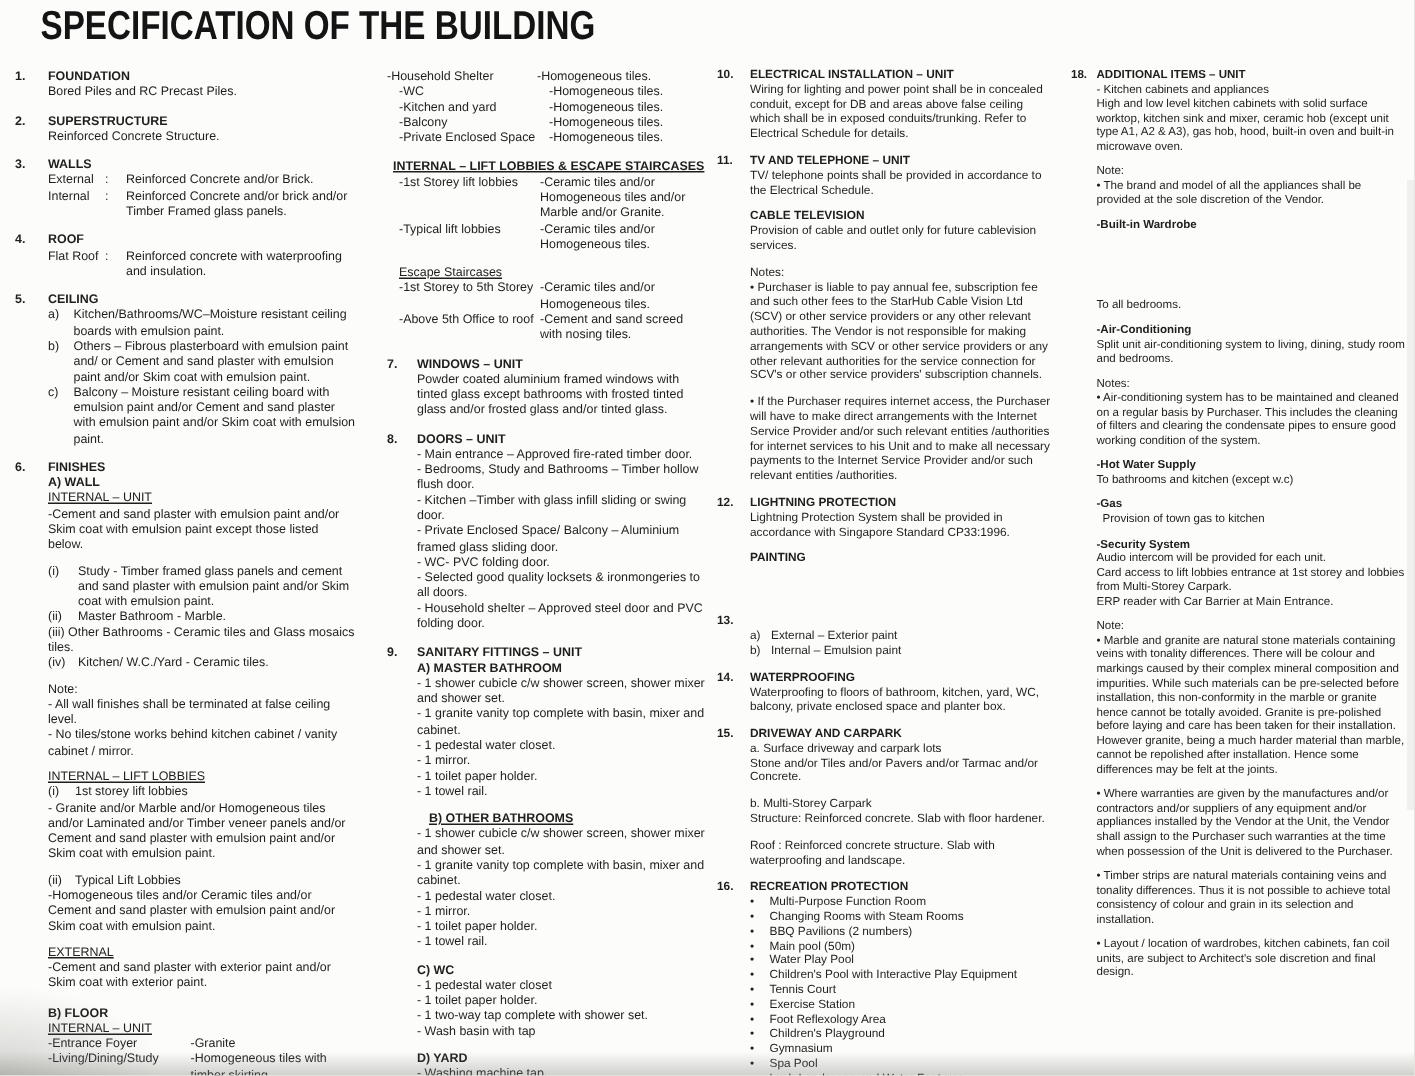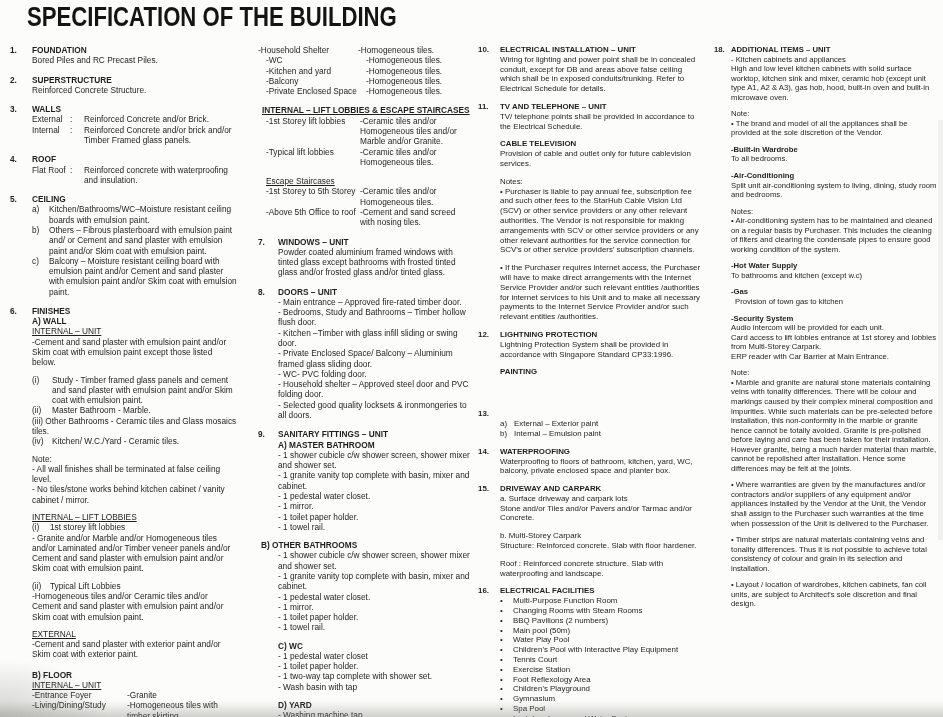--- a/index.html
+++ b/index.html
@@ -196,36 +196,36 @@
       <div class="g" style="height: 9px;"></div>
       <div class="sec">
         <span class="num" style="width: 20px;">8.</span>
         <span class="head">DOORS – UNIT</span>
       </div>
       <div class="p" style="margin-left: 20px;">- Main entrance – Approved fire-rated timber door.</div>
       <div class="p" style="margin-left: 20px;">- Bedrooms, Study and Bathrooms – Timber hollow flush door.</div>
       <div class="p" style="margin-left: 20px;">- Kitchen –Timber with glass infill sliding or swing door.</div>
       <div class="p" style="margin-left: 20px;">- Private Enclosed Space/ Balcony – Aluminium framed glass sliding door.</div>
       <div class="p" style="margin-left: 20px;">- WC- PVC folding door.</div>
+      <div class="p" style="margin-left: 20px;">- Selected good quality locksets &amp; ironmongeries to all doors.</div>
       <div class="p" style="margin-left: 20px;">- Household shelter – Approved steel door and PVC folding door.</div>
-      <div class="p" style="margin-left: 20px;">- Selected good quality locksets &amp; ironmongeries to all doors.</div>
       <div class="g" style="height: 9px;"></div>
       <div class="sec">
         <span class="num" style="width: 20px;">9.</span>
         <span class="head">SANITARY FITTINGS – UNIT</span>
       </div>
       <div class="b" style="margin-left: 20px;">A)  MASTER BATHROOM</div>
       <div class="p" style="margin-left: 20px;">- 1 shower cubicle c/w shower screen, shower mixer and shower set.</div>
       <div class="p" style="margin-left: 20px;">- 1 granite vanity top complete with basin, mixer and cabinet.</div>
       <div class="p" style="margin-left: 20px;">- 1 pedestal water closet.</div>
       <div class="p" style="margin-left: 20px;">- 1 mirror.</div>
       <div class="p" style="margin-left: 20px;">- 1 toilet paper holder.</div>
       <div class="p" style="margin-left: 20px;">- 1 towel rail.</div>
       <div class="g" style="height: 8px;"></div>
-      <div class="b" style="margin-left: 3px;">B)  OTHER BATHROOMS</div>
+      <div class="b" style="margin-left: 28px; text-decoration: underline;">B)  OTHER BATHROOMS</div>
       <div class="p" style="margin-left: 20px;">- 1 shower cubicle c/w shower screen, shower mixer and shower set.</div>
       <div class="p" style="margin-left: 20px;">- 1 granite vanity top complete with basin, mixer and cabinet.</div>
       <div class="p" style="margin-left: 20px;">- 1 pedestal water closet.</div>
       <div class="p" style="margin-left: 20px;">- 1 mirror.</div>
       <div class="p" style="margin-left: 20px;">- 1 toilet paper holder.</div>
       <div class="p" style="margin-left: 20px;">- 1 towel rail.</div>
       <div class="g" style="height: 8px;"></div>
       <div class="b" style="margin-left: 20px;">C)  WC</div>
       <div class="p" style="margin-left: 20px;">- 1 pedestal water closet</div>
       <div class="p" style="margin-left: 20px;">- 1 toilet paper holder.</div>
@@ -288,21 +288,21 @@
       <div class="p" style="margin-left: 22px;">a. Surface driveway and carpark lots</div>
       <div class="p" style="margin-left: 22px;">Stone and/or Tiles and/or Pavers and/or Tarmac and/or Concrete.</div>
       <div class="g" style="height: 8px;"></div>
       <div class="p" style="margin-left: 22px;">b. Multi-Storey Carpark</div>
       <div class="p" style="margin-left: 22px;">Structure: Reinforced concrete. Slab with floor hardener.</div>
       <div class="g" style="height: 8px;"></div>
       <div class="p" style="margin-left: 22px;">Roof :  Reinforced concrete structure. Slab with waterproofing and landscape.</div>
       <div class="g" style="height: 8px;"></div>
       <div class="sec">
         <span class="num" style="width: 22px;">16.</span>
-        <span class="head">ELECTRICAL FACILITIES</span>
+        <span class="head">RECREATION PROTECTION</span>
       </div>
       <div class="li" style="margin-left: 22px;">
         <span class="lm" style="width: 13px;">•</span>
         <span class="lx">Multi-Purpose Function Room</span>
       </div>
       <div class="li" style="margin-left: 22px;">
         <span class="lm" style="width: 13px;">•</span>
         <span class="lx">Changing Rooms with Steam Rooms</span>
       </div>
       <div class="li" style="margin-left: 22px;">
@@ -362,21 +362,21 @@
         <span class="num" style="width: 17px;">18.</span>
         <span class="head">ADDITIONAL ITEMS – UNIT</span>
       </div>
       <div class="p" style="margin-left: 17px;">- Kitchen cabinets and appliances</div>
       <div class="p" style="margin-left: 17px;">High and low level kitchen cabinets with solid surface worktop, kitchen sink and mixer, ceramic hob (except unit type A1, A2 &amp; A3), gas hob, hood, built-in oven and built-in microwave oven.</div>
       <div class="g" style="height: 7px;"></div>
       <div class="p" style="margin-left: 17px;">Note:</div>
       <div class="p" style="margin-left: 17px;">• The brand and model of all the appliances shall be provided at the sole discretion of the Vendor.</div>
       <div class="g" style="height: 7px;"></div>
       <div class="b" style="margin-left: 17px;">-Built-in Wardrobe</div>
-      <div class="p" style="margin-left: 17px;">To all bedrooms.</div>
+      <div class="p" style="margin-left: 17px; margin-top: 44px;">To all bedrooms.</div>
       <div class="g" style="height: 7px;"></div>
       <div class="b" style="margin-left: 17px;">-Air-Conditioning</div>
       <div class="p" style="margin-left: 17px;">Split unit air-conditioning system to living, dining, study room and bedrooms.</div>
       <div class="g" style="height: 7px;"></div>
       <div class="p" style="margin-left: 17px;">Notes:</div>
       <div class="p" style="margin-left: 17px;">• Air-conditioning system has to be maintained and cleaned on a regular basis by Purchaser. This includes the cleaning of filters and clearing the condensate pipes to ensure good working condition of the system.</div>
       <div class="g" style="height: 7px;"></div>
       <div class="b" style="margin-left: 17px;">-Hot Water Supply</div>
       <div class="p" style="margin-left: 17px;">To bathrooms and kitchen (except w.c)</div>
       <div class="g" style="height: 7px;"></div>

